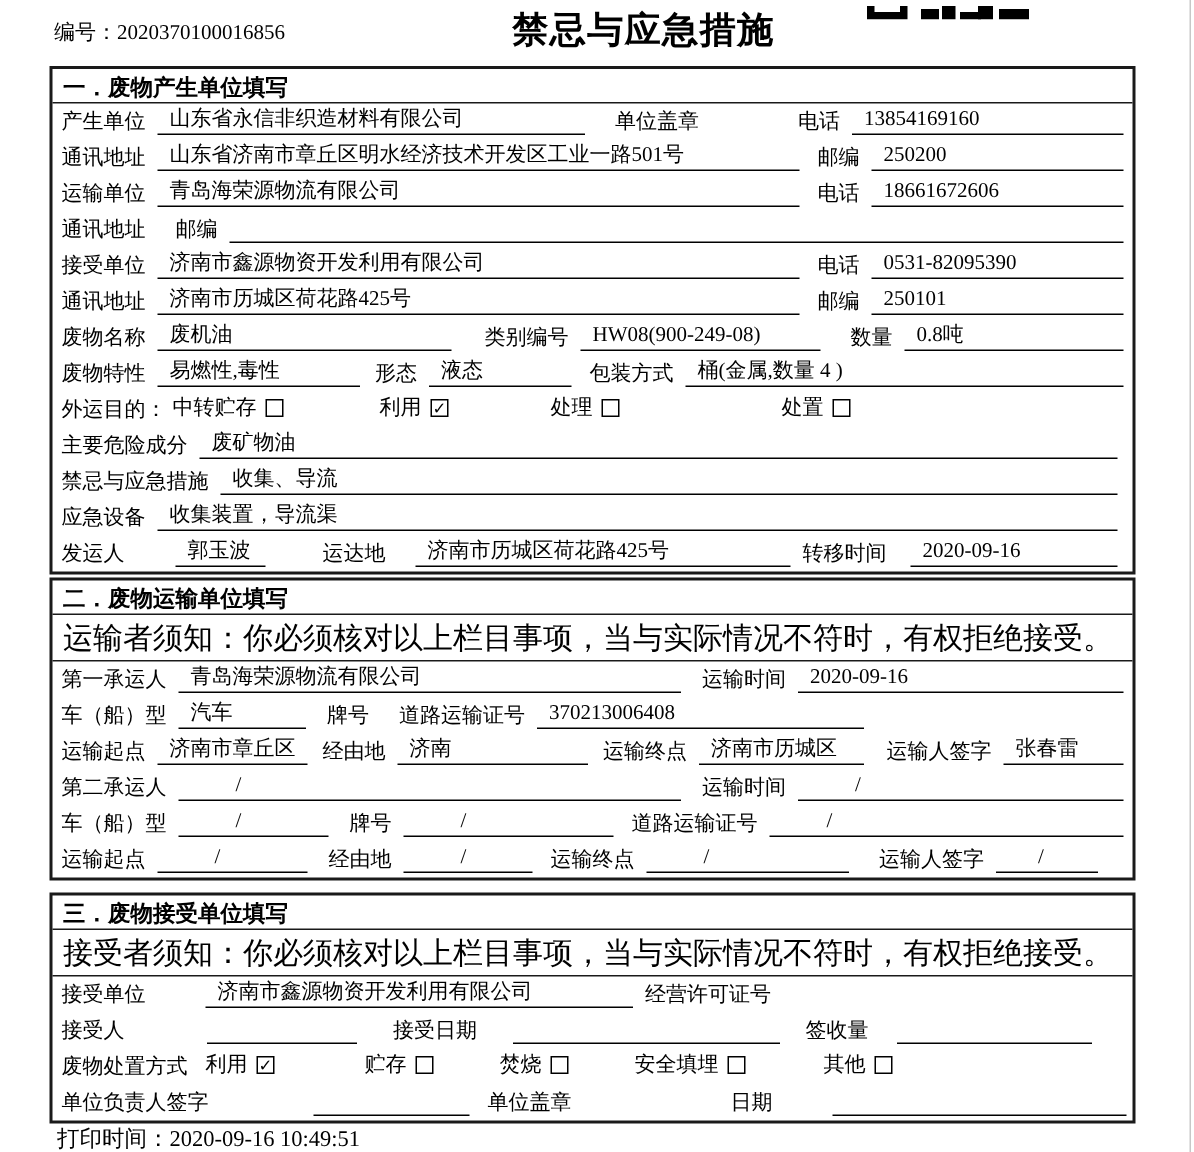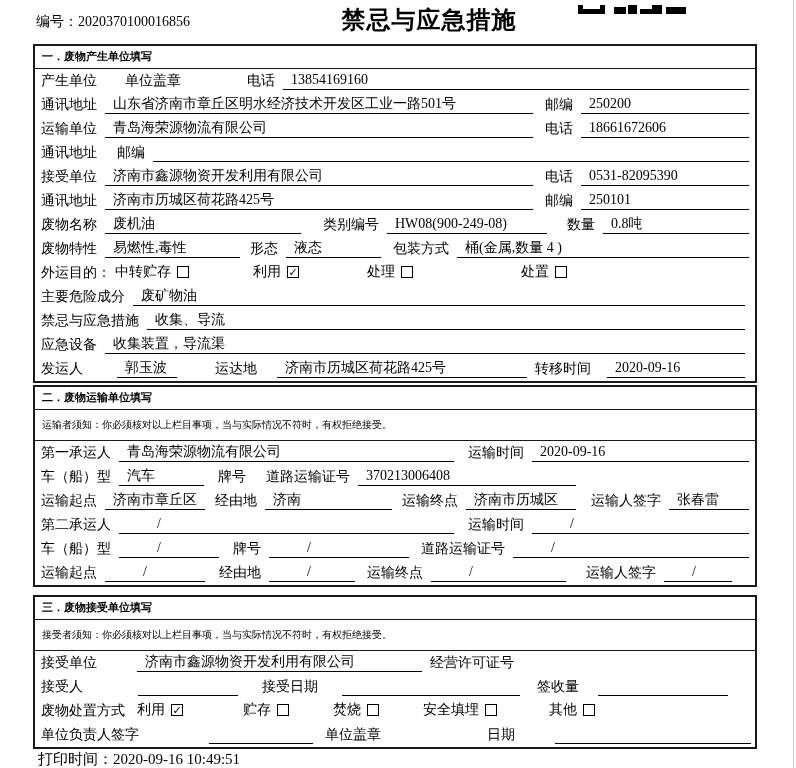--- a/index.html
+++ b/index.html
@@ -11,22 +11,22 @@
   }
   .edge-line { position:absolute; right:2px; top:0; width:1px; height:100%; background:#c8c8c8; }
   .qr { position:absolute; top:0; left:578px; width:110px; height:9px; }
   .doc-no { position:absolute; top:13px; left:36px; font-size:14px; white-space:nowrap; }
   .title { position:absolute; top:4px; left:0; width:100%; text-align:center; padding-left:62px;
            font-size:24px; font-weight:bold; letter-spacing:1px; }
   .form { position:absolute; top:44px; left:33px; width:724px; }
   .sec { border:2px solid #1a1a1a; background:#fff; }
   .sec2 { margin-top:2px; }
   .sec3 { margin-top:8px; }
-  .sec-title { height:23px; border-bottom:1px solid #1a1a1a; font-weight:bold; font-size:11px; padding:3px 0 0 7px; }
-  .note { height:31px; border-bottom:1px solid #1a1a1a; display:flex; align-items:center; padding-left:7px; font-size:10px; }
+  .sec-title { height:23px; border-bottom:1px solid #1a1a1a; font-weight:bold; font-size:15px; padding:3px 0 0 7px; }
+  .note { height:31px; border-bottom:1px solid #1a1a1a; display:flex; align-items:center; padding-left:7px; font-size:20px; }
   .row { display:flex; align-items:flex-end; height:24px; padding:0 4px 3px 6px; font-size:14px; }
   .lbl { white-space:nowrap; margin-right:8px; }
   .v { border-bottom:1px solid #000; height:21px; line-height:21px; padding:0 2px 0 8px; white-space:nowrap; }
   .vf { flex:1 1 auto; margin-right:2px; }
   .sl { padding-left:38px; }
   .opt { display:flex; align-items:center; margin-bottom:1px; white-space:nowrap; }
   .cb { display:inline-block; width:12px; height:12px; border:1.5px solid #000; margin-left:6px;
         font-size:11px; line-height:11px; text-align:center;
         font-family:"DejaVu Sans","Liberation Sans",sans-serif; }
   .footer { position:absolute; top:750px; left:38px; font-size:15px; white-space:nowrap; }
@@ -51,20 +51,21 @@
   <div class="doc-no"><span>编号：</span><span>2020370100016856</span></div>
   <div class="title">禁忌与应急措施</div>
 
   <div class="form">
 
     <div class="sec sec1">
       <div class="sec-title">一．废物产生单位填写</div>
 
       <div class="row">
         <span class="lbl">产生单位</span>
+        <span class="v" style="width:285px">山东省永信非织造材料有限公司</span>
         <span class="lbl" style="margin-left:20px">单位盖章</span>
         <span class="lbl" style="margin-left:58px">电话</span>
         <span class="v vf">13854169160</span>
       </div>
 
       <div class="row">
         <span class="lbl">通讯地址</span>
         <span class="v" style="width:428px">山东省济南市章丘区明水经济技术开发区工业一路501号</span>
         <span class="lbl" style="margin-left:12px">邮编</span>
         <span class="v vf">250200</span>

